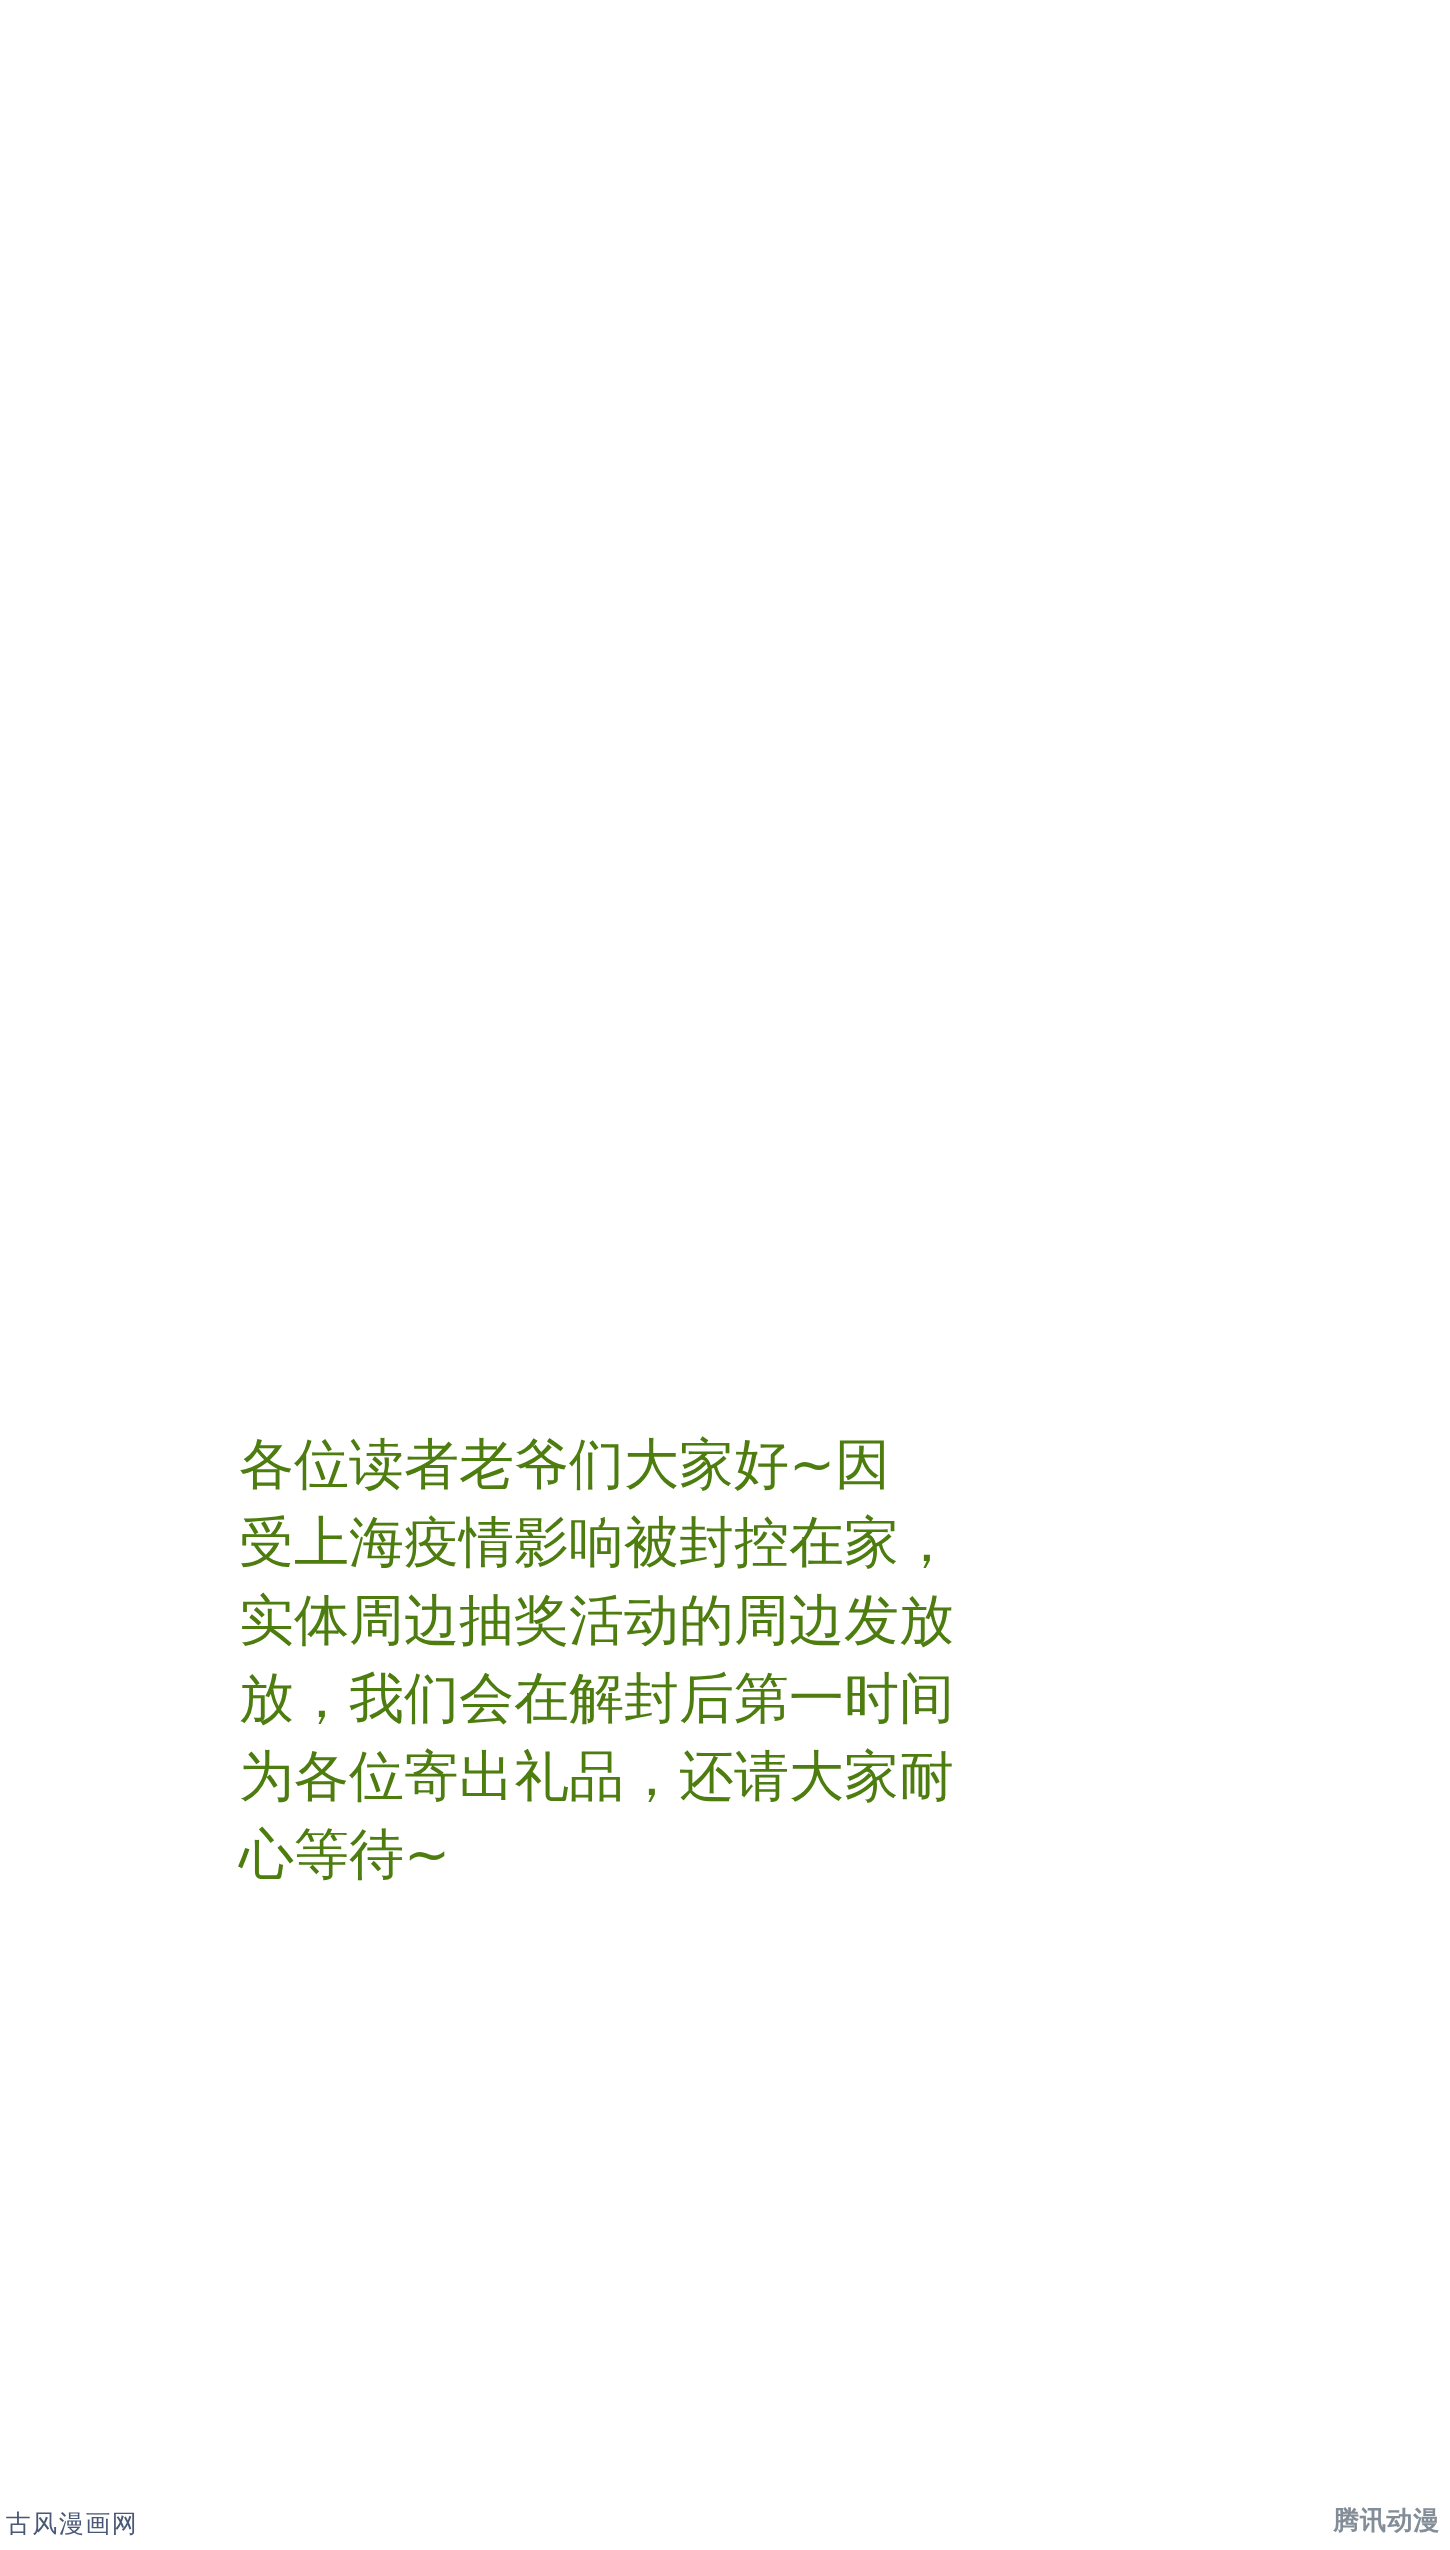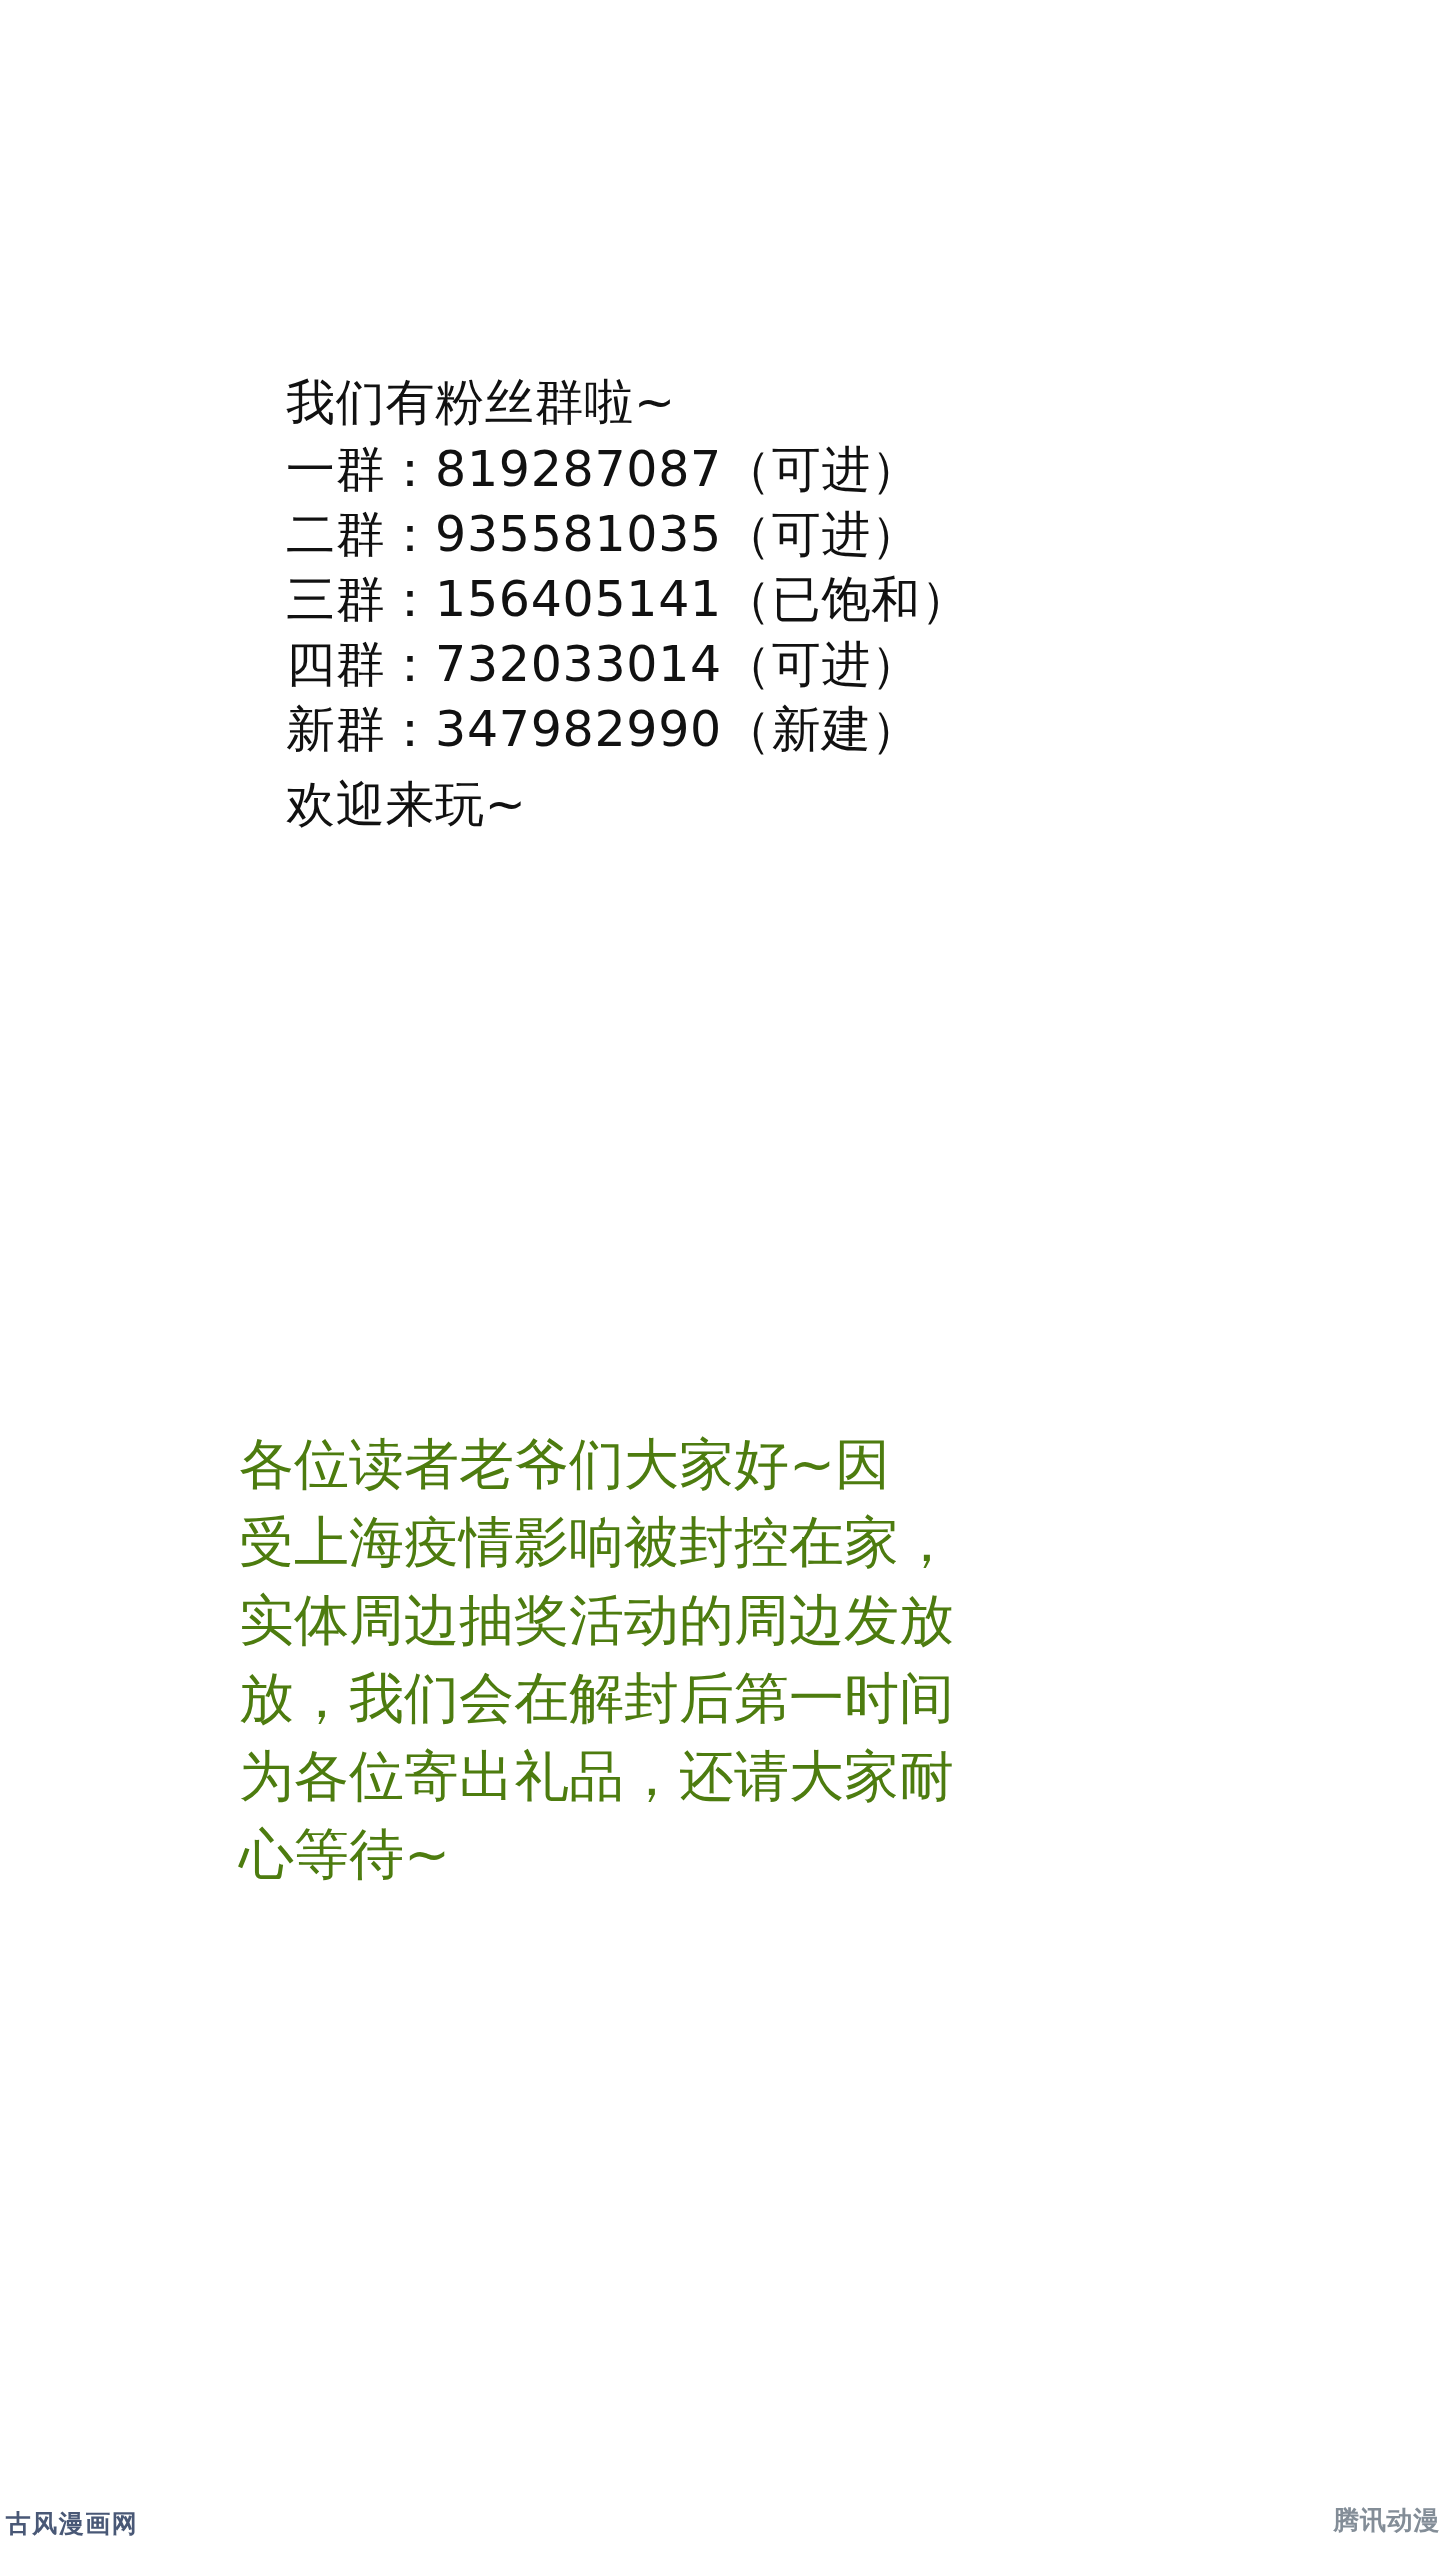--- a/index.html
+++ b/index.html
@@ -59,21 +59,21 @@
     white-space: pre;
     color: #4d7c0f;
   }
 
   
   .watermark-left {
     position: absolute;
     left: 5.8px;
     bottom: 10px;
     font-size: 25px;
-    font-weight: bold;
+    font-weight: normal;
     letter-spacing: 1.5px;
     color: #3a4a6b;
     opacity: 0.92;
   }
   .watermark-right {
     position: absolute;
     right: 10px;
     bottom: 11.6px;
     display: flex;
     align-items: baseline;
@@ -86,29 +86,20 @@
     letter-spacing: 0.7px;
     color: #6e7a86;
     font-family: Liberation Mono, monospace;
   }
 </style>
 </head>
 <body>
 
 <div class="page">
 
-  <div class="group-block">
-    <div class="line first">我们有粉丝群啦~</div>
-    <div class="line">一群：819287087（可进）</div>
-    <div class="line">二群：935581035（可进）</div>
-    <div class="line">三群：156405141（已饱和）</div>
-    <div class="line">四群：732033014（可进）</div>
-    <div class="line">新群：347982990（新建）</div>
-    <div class="line last">欢迎来玩~</div>
-  </div>
 
   <div class="notice-block">
     <div class="nline">各位读者老爷们大家好~因</div>
     <div class="nline">受上海疫情影响被封控在家，</div>
     <div class="nline">实体周边抽奖活动的周边发放</div>
     <div class="nline">放，我们会在解封后第一时间</div>
     <div class="nline">为各位寄出礼品，还请大家耐</div>
     <div class="nline">心等待~</div>
   </div>
 

